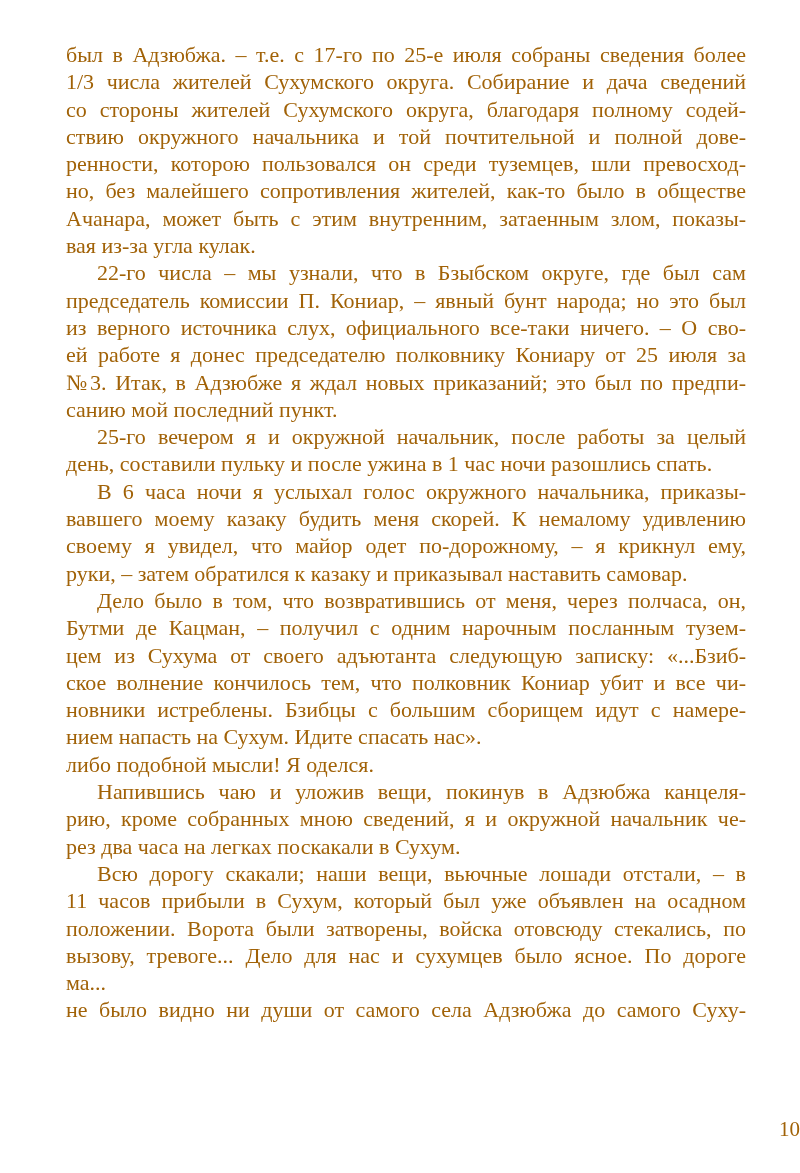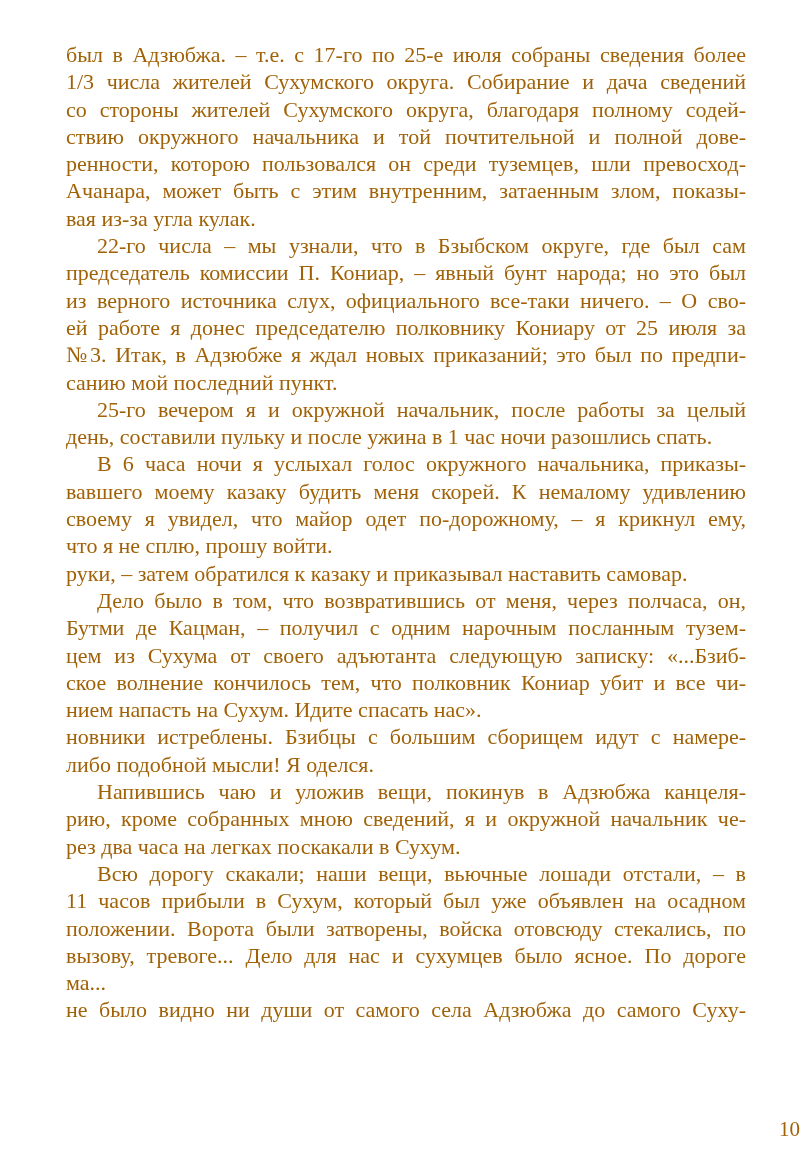--- a/index.html
+++ b/index.html
@@ -53,41 +53,41 @@
 </head>
 <body>
 
 <div class="page">
   <div class="text-block">
       <div class="line">был в Адзюбжа. – т.е. с 17-го по 25-е июля собраны сведения более</div>
       <div class="line">1/3 числа жителей Сухумского округа. Собирание и дача сведений</div>
       <div class="line">со стороны жителей Сухумского округа, благодаря полному содей-</div>
       <div class="line">ствию окружного начальника и той почтительной и полной дове-</div>
       <div class="line">ренности, которою пользовался он среди туземцев, шли превосход-</div>
+      <div class="line">но, без малейшего сопротивления жителей, как-то было в обществе</div>
       <div class="line">Ачанара, может быть с этим внутренним, затаенным злом, показы-</div>
       <div class="line para-end">вая из-за угла кулак.</div>
       <div class="line indent">22-го числа – мы узнали, что в Бзыбском округе, где был сам</div>
       <div class="line">председатель комиссии П. Кониар, – явный бунт народа; но это был</div>
       <div class="line">из верного источника слух, официального все-таки ничего. – О сво-</div>
       <div class="line">ей работе я донес председателю полковнику Кониару от 25 июля за</div>
       <div class="line">№3. Итак, в Адзюбже я ждал новых приказаний; это был по предпи-</div>
       <div class="line para-end">санию мой последний пункт.</div>
       <div class="line indent">25-го вечером я и окружной начальник, после работы за целый</div>
       <div class="line para-end">день, составили пульку и после ужина в 1 час ночи разошлись спать.</div>
       <div class="line indent">В 6 часа ночи я услыхал голос окружного начальника, приказы-</div>
       <div class="line">вавшего моему казаку будить меня скорей. К немалому удивлению</div>
       <div class="line">своему я увидел, что майор одет по-дорожному, – я крикнул ему,</div>
-      <div class="line para-end">что я не сплю, прошу войти.</div>
       <div class="line para-end">руки, – затем обратился к казаку и приказывал наставить самовар.</div>
       <div class="line indent">Дело было в том, что возвратившись от меня, через полчаса, он,</div>
       <div class="line">Бутми де Кацман, – получил с одним нарочным посланным тузем-</div>
       <div class="line">цем из Сухума от своего адъютанта следующую записку: «...Бзиб-</div>
       <div class="line">ское волнение кончилось тем, что полковник Кониар убит и все чи-</div>
+      <div class="line">новники истреблены. Бзибцы с большим сборищем идут с намере-</div>
       <div class="line para-end">нием напасть на Сухум. Идите спасать нас».</div>
-      <div class="line">новники истреблены. Бзибцы с большим сборищем идут с намере-</div>
       <div class="line para-end">либо подобной мысли! Я оделся.</div>
       <div class="line indent">Напившись чаю и уложив вещи, покинув в Адзюбжа канцеля-</div>
       <div class="line">рию, кроме собранных мною сведений, я и окружной начальник че-</div>
       <div class="line para-end">рез два часа на легках поскакали в Сухум.</div>
       <div class="line indent">Всю дорогу скакали; наши вещи, вьючные лошади отстали, – в</div>
       <div class="line">11 часов прибыли в Сухум, который был уже объявлен на осадном</div>
       <div class="line">положении. Ворота были затворены, войска отовсюду стекались, по</div>
       <div class="line">вызову, тревоге... Дело для нас и сухумцев было ясное. По дороге</div>
       <div class="line para-end">ма...</div>
       <div class="line">не было видно ни души от самого села Адзюбжа до самого Суху-</div>

